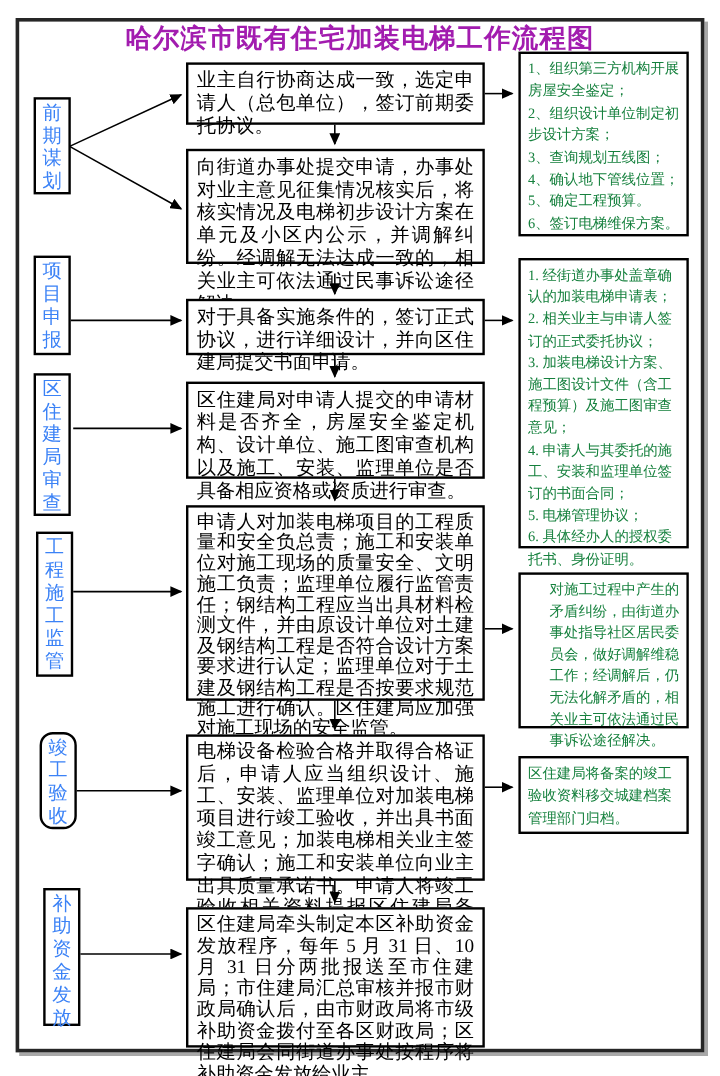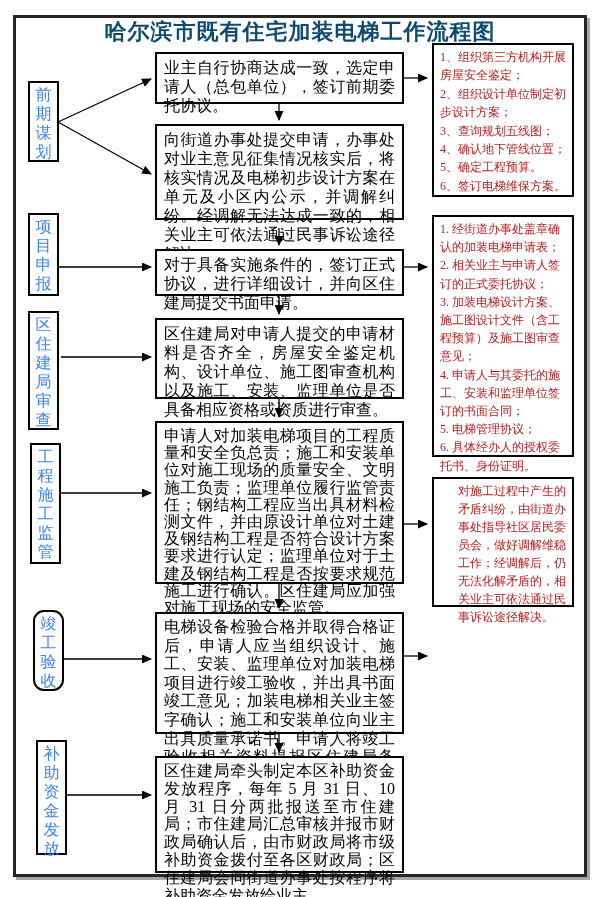--- a/index.html
+++ b/index.html
@@ -9,21 +9,21 @@
     position:relative;overflow:hidden;
   }
   .page{position:absolute;left:0;top:0;width:600px;height:897px;background:#ffffff;}
   .frame{
     position:absolute;left:13px;top:15px;width:574px;height:862px;
     border:3px solid #262626;box-sizing:border-box;background:#ffffff;
     box-shadow:3px 3px 0 #a8a8a8;
   }
   .title{
     position:absolute;top:17px;left:0;width:600px;text-align:center;
-    font-size:22px;font-weight:bold;color:#0c4a6e;letter-spacing:1px;
+    font-size:22px;font-weight:bold;color:#a21caf;letter-spacing:1px;
   }
   .stage{
     position:absolute;border:2px solid #000;box-sizing:border-box;background:#fff;
     font-size:16px;line-height:19px;text-align:center;color:#3b82f6;
     word-break:break-all;padding-top:2px;
     font-family:"Liberation Serif", serif;
   }
   .s0{left:28px;top:81px;width:31px;height:81px;}
   .s1{left:28px;top:213px;width:31px;height:83px;}
   .s2{left:28px;top:311px;width:31px;height:119px;}
@@ -37,21 +37,21 @@
   }
   .m0{top:52px;height:52px;}
   .m1{top:124px;height:96px;}
   .m2{top:249px;height:47px;}
   .m3{top:318px;height:81px;}
   .m4{top:421px;height:163px;line-height:17.2px;}
   .m5{top:612px;height:122px;line-height:18.6px;}
   .m6{top:756px;height:117px;line-height:17.8px;}
   .sbox{
     position:absolute;left:432px;width:142px;border:2px solid #000;box-sizing:border-box;
-    background:#fff;color:#b91c1c;font-size:12px;line-height:18px;padding:3px 6px;
+    background:#fff;color:#15803d;font-size:12px;line-height:18px;padding:3px 6px;
     white-space:pre-line;text-align:left;font-family:"Liberation Serif", serif;
   }
   .r0{top:43px;height:154px;line-height:18.4px;}
   .r1{top:215px;height:242px;line-height:18.2px;}
   .r2{top:477px;height:130px;padding-left:24px;}
   .r3{top:630px;height:65px;line-height:19px;}
   svg.arrows{position:absolute;left:0;top:0;width:600px;height:897px;pointer-events:none;}
 </style>
 </head>
 <body>
@@ -82,20 +82,21 @@
 4、确认地下管线位置；
 5、确定工程预算。
 6、签订电梯维保方案。</div>
   <div class="sbox r1">1. 经街道办事处盖章确认的加装电梯申请表；
 2. 相关业主与申请人签订的正式委托协议；
 3. 加装电梯设计方案、施工图设计文件（含工程预算）及施工图审查意见；
 4. 申请人与其委托的施工、安装和监理单位签订的书面合同；
 5. 电梯管理协议；
 6. 具体经办人的授权委托书、身份证明。</div>
   <div class="sbox r2">对施工过程中产生的矛盾纠纷，由街道办事处指导社区居民委员会，做好调解维稳工作；经调解后，仍无法化解矛盾的，相关业主可依法通过民事诉讼途径解决。</div>
+  <div class="sbox r3">区住建局将备案的竣工验收资料移交城建档案管理部门归档。</div>
 
   <svg class="arrows" viewBox="0 0 600 897" xmlns="http://www.w3.org/2000/svg">
     <defs>
       <marker id="ah" markerWidth="11" markerHeight="9" refX="9" refY="4.5" orient="auto" markerUnits="userSpaceOnUse">
         <path d="M0,0 L10,4.5 L0,9 z" fill="#000"></path>
       </marker>
     </defs>
     <line x1="58" y1="122" x2="151" y2="79" stroke="#000" stroke-width="1.3" marker-end="url(#ah)"></line>
     <line x1="58" y1="122" x2="151" y2="174" stroke="#000" stroke-width="1.3" marker-end="url(#ah)"></line>
     <line x1="404" y1="78" x2="427" y2="78" stroke="#000" stroke-width="1.3" marker-end="url(#ah)"></line>

